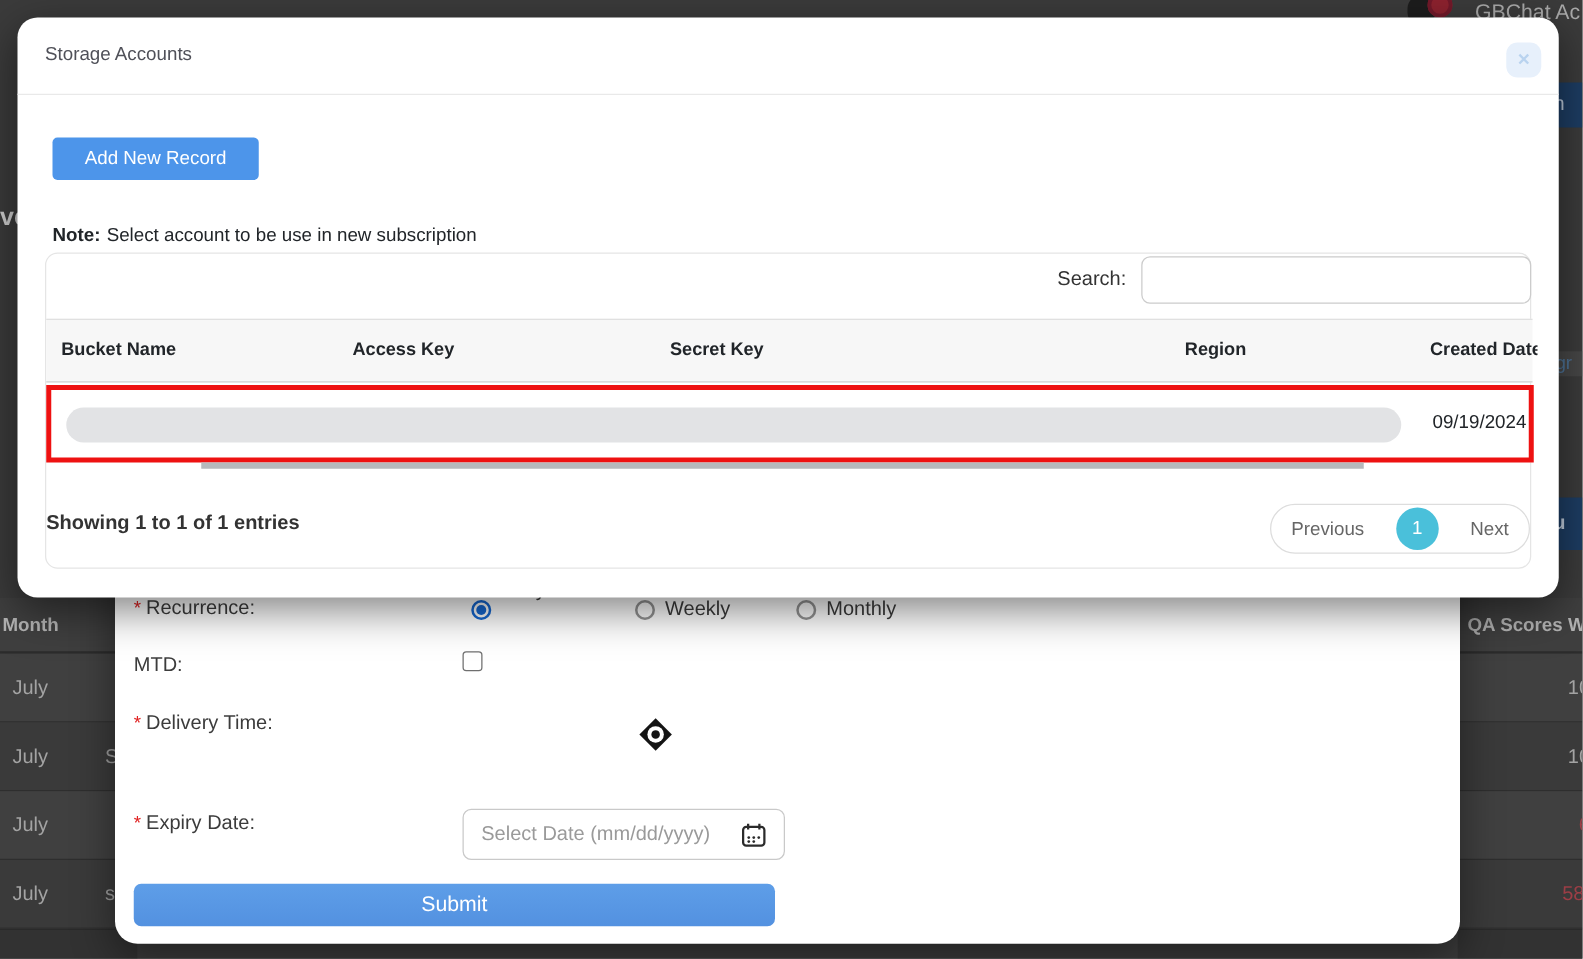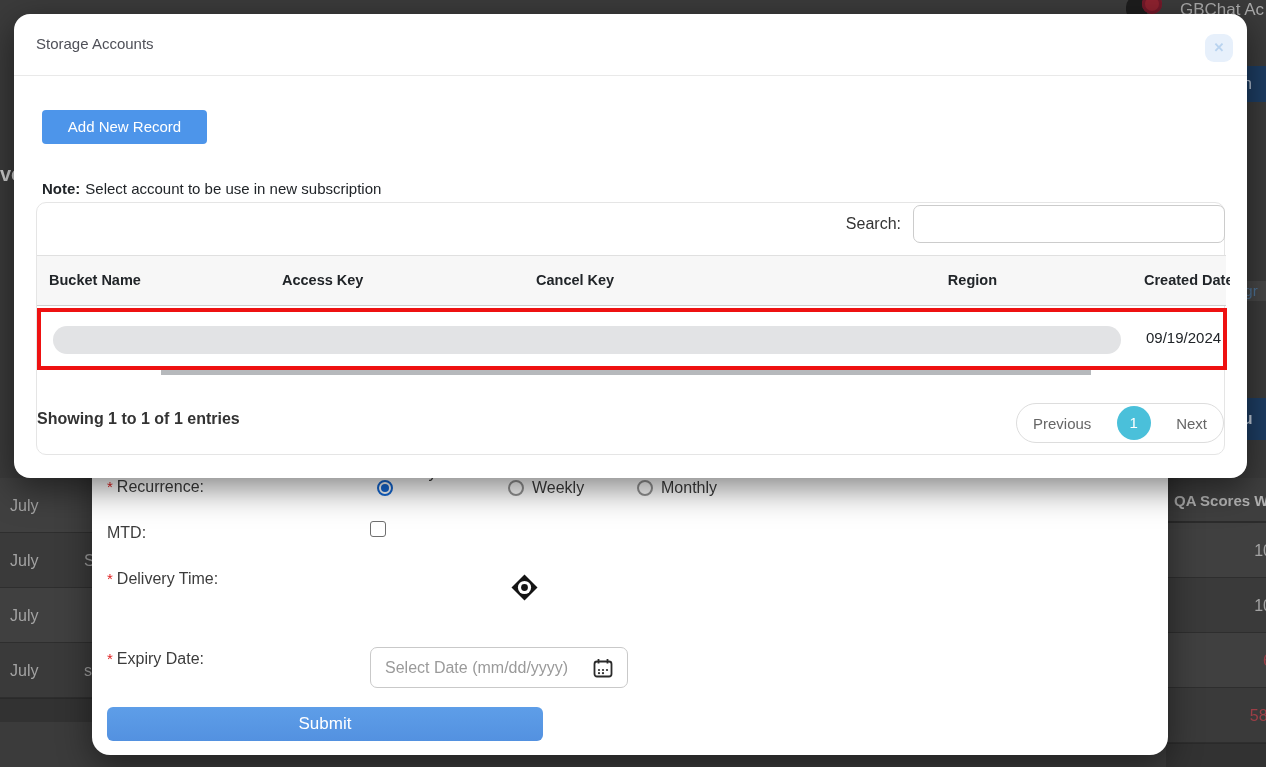--- a/index.html
+++ b/index.html
@@ -42,21 +42,21 @@
   .radio.selected::after { content:""; position:absolute; left:2px; top:2px; width:8px; height:8px; border-radius:50%; background:#1568d3; }
   .radio-label { position:absolute; font-size:16px; color:#3c3c3c; white-space:nowrap; }
   .checkbox { position:absolute; left:278px; top:401px; width:16px; height:16px; border:1.5px solid #6f6f6f; border-radius:3px; background:#fff; }
   .fm-input { position:absolute; border:1px solid #c9c9c9; border-radius:7px; background:#fff; font-family:"Liberation Sans", sans-serif; font-size:16px; color:#4a4a4a; outline:none; }
   .fm-time { left:282px; top:448px; width:131px; height:40px; text-align:center; }
   .fm-date { left:278px; top:527px; width:258px; height:41px; padding:0 36px 0 14px; }
   .fm-date::placeholder { color:#9a9a9a; }
   .cal-icon { position:absolute; left:501px; top:538px; width:20px; height:20px; }
   .time-icon { position:absolute; left:419px; top:454px; width:27px; height:27px; }
   .fm-btn { position:absolute; top:587px; height:34px; background:linear-gradient(#5e9ee8,#5391e0); color:#ffffff; font-size:17px; border:none; border-radius:6px; text-align:center; line-height:34px; cursor:pointer; font-family:"Liberation Sans", sans-serif; }
-  .fm-submit { left:15px; width:436px; }
+  .fm-submit { left:15px; width:513px; }
   .fm-cancel { left:551px; width:510px; }
 
   
   .storage-modal { position:absolute; left:14px; top:14px; width:1233px; height:464px; background:#ffffff; border-radius:16px; box-shadow:0 10px 34px rgba(0,0,0,0.5); z-index:10; }
   .sm-header { position:absolute; left:0; top:0; width:100%; height:62px; border-bottom:1px solid #e9e9e9; }
   .sm-title { position:absolute; left:22px; top:21px; font-size:15px; color:#4f5058; }
   .sm-close { position:absolute; left:1191px; top:20px; width:28px; height:28px; background:#e7f0fb; border-radius:9px; color:#b9d3ef; font-size:13px; font-weight:bold; text-align:center; line-height:28px; cursor:pointer; }
   .sm-add { position:absolute; left:28px; top:96px; width:165px; height:34px; background:#4d95ea; border:none; border-radius:4px; color:#fff; font-size:15px; line-height:34px; text-align:center; cursor:pointer; font-family:"Liberation Sans", sans-serif; }
   .sm-note { position:absolute; left:28px; top:166px; font-size:15px; color:#212529; }
   .sm-note b { margin-right:5px; }
@@ -88,20 +88,21 @@
 
   <div class="bell"></div>
   <div class="badge"></div>
   <div class="bg-frag bg-brand">GBChat Ac</div>
   <div class="bg-frag frag-ve">ve</div>
   <div class="frag-btn frag-on">on</div>
   <div class="bg-frag frag-ogr">ogr</div>
   <div class="frag-btn frag-su">Su</div>
 
   <div class="bg-table left">
+    <div class="bg-th">Month</div>
     <div class="bg-row odd"><span>July</span></div>
     <div class="bg-row even"><span>July</span><span class="bg-extra">S</span></div>
     <div class="bg-row odd"><span>July</span></div>
     <div class="bg-row even"><span>July</span><span class="bg-extra">s</span></div>
     <div class="bg-bottom"></div>
   </div>
 
   <div class="bg-table right">
     <div class="bg-th">QA Scores W</div>
     <div class="bg-row odd">
@@ -173,21 +174,21 @@
       <b>Note:</b><span>Select account to be use in new subscription</span>
     </div>
 
     <div class="table-card">
       <div class="search-label">Search:</div>
       <input class="search-input" style="">
 
       <div class="thead">
         <div class="th th-bucket">Bucket Name</div>
         <div class="th th-access">Access Key</div>
-        <div class="th th-secret">Cancel Key</div>
+        <div class="th th-secret">Secret Key</div>
         <div class="th th-region">Region</div>
         <div class="th th-created">Created Date</div>
       </div>
 
       <div class="sel-row">
         <div class="redacted-pill"></div>
         <div class="row-date">09/19/2024</div>
       </div>
       <div class="under-bar"></div>
     </div>

